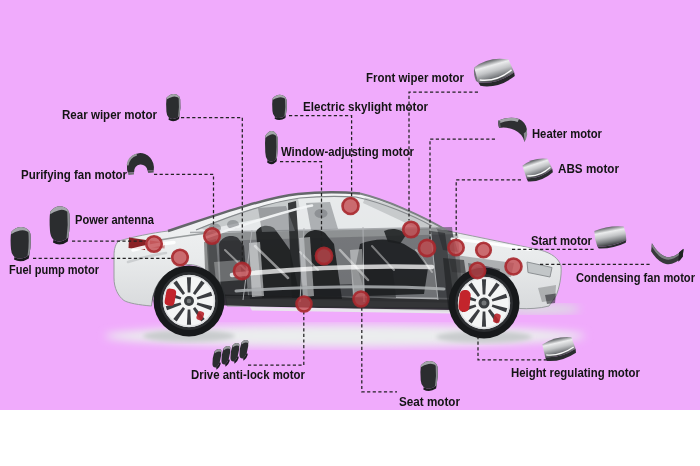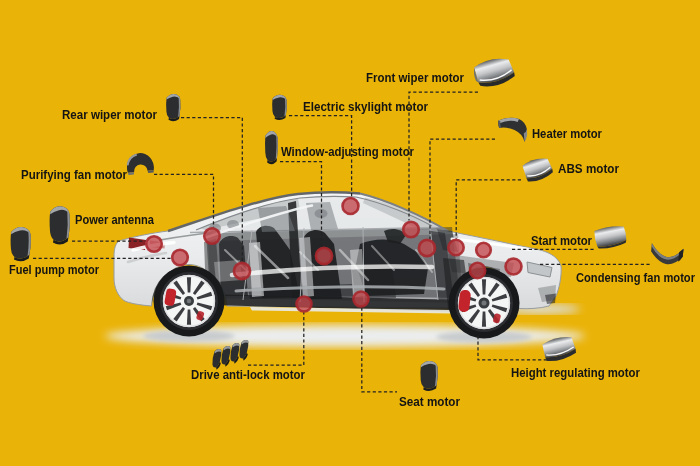--- a/index.html
+++ b/index.html
@@ -1,16 +1,16 @@
 <!DOCTYPE html>
 <html><head>
 <meta charset="utf-8">
 <style>
   html,body{margin:0;padding:0;background:#ffffff;}
-  #stage{position:relative;width:700px;height:466px;background:#eab308;overflow:hidden;}
+  #stage{position:relative;width:700px;height:410px;background:#f0abfc;overflow:hidden;}
   svg text{font-family:"Liberation Sans",sans-serif;font-weight:bold;fill:#141414;}
 </style>
 </head>
 <body>
 <div id="stage">
 <svg width="700" height="466" viewBox="0 0 700 466">
 <defs>
   <linearGradient id="bodyg" x1="0" y1="0" x2="0" y2="1">
     <stop offset="0" stop-color="#f4f5f6"></stop>
     <stop offset="0.55" stop-color="#e9ebec"></stop>

